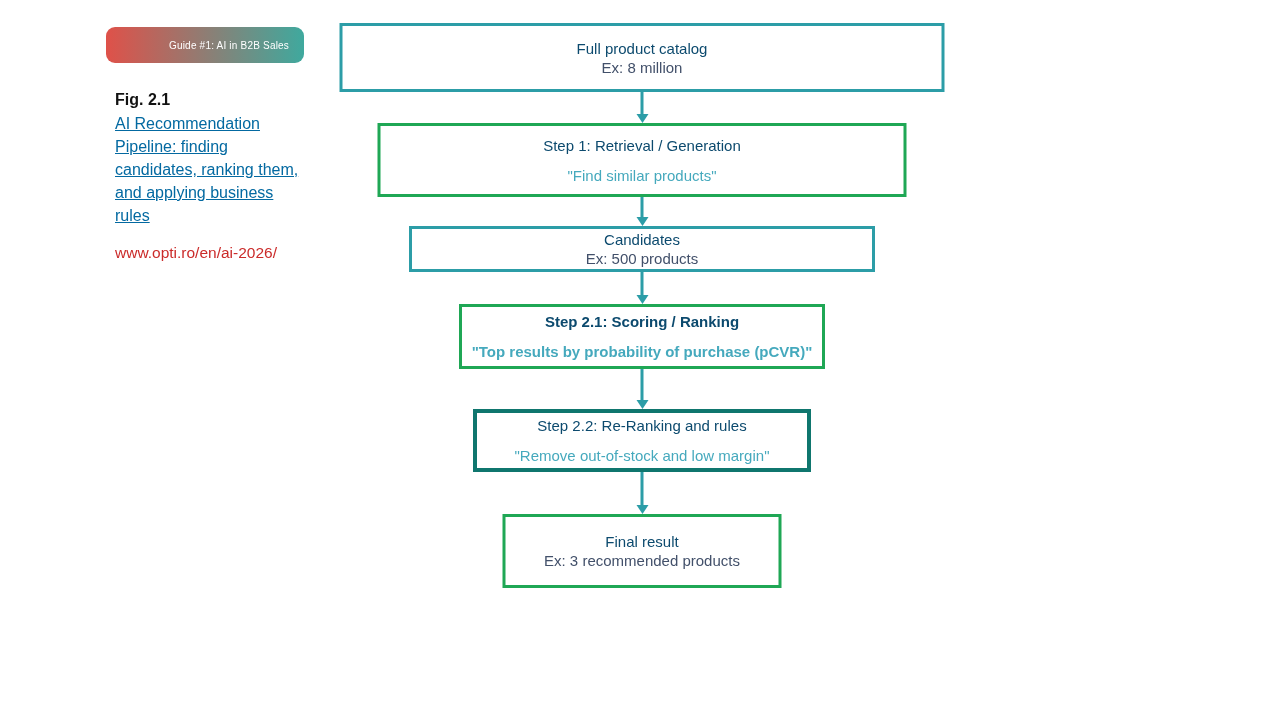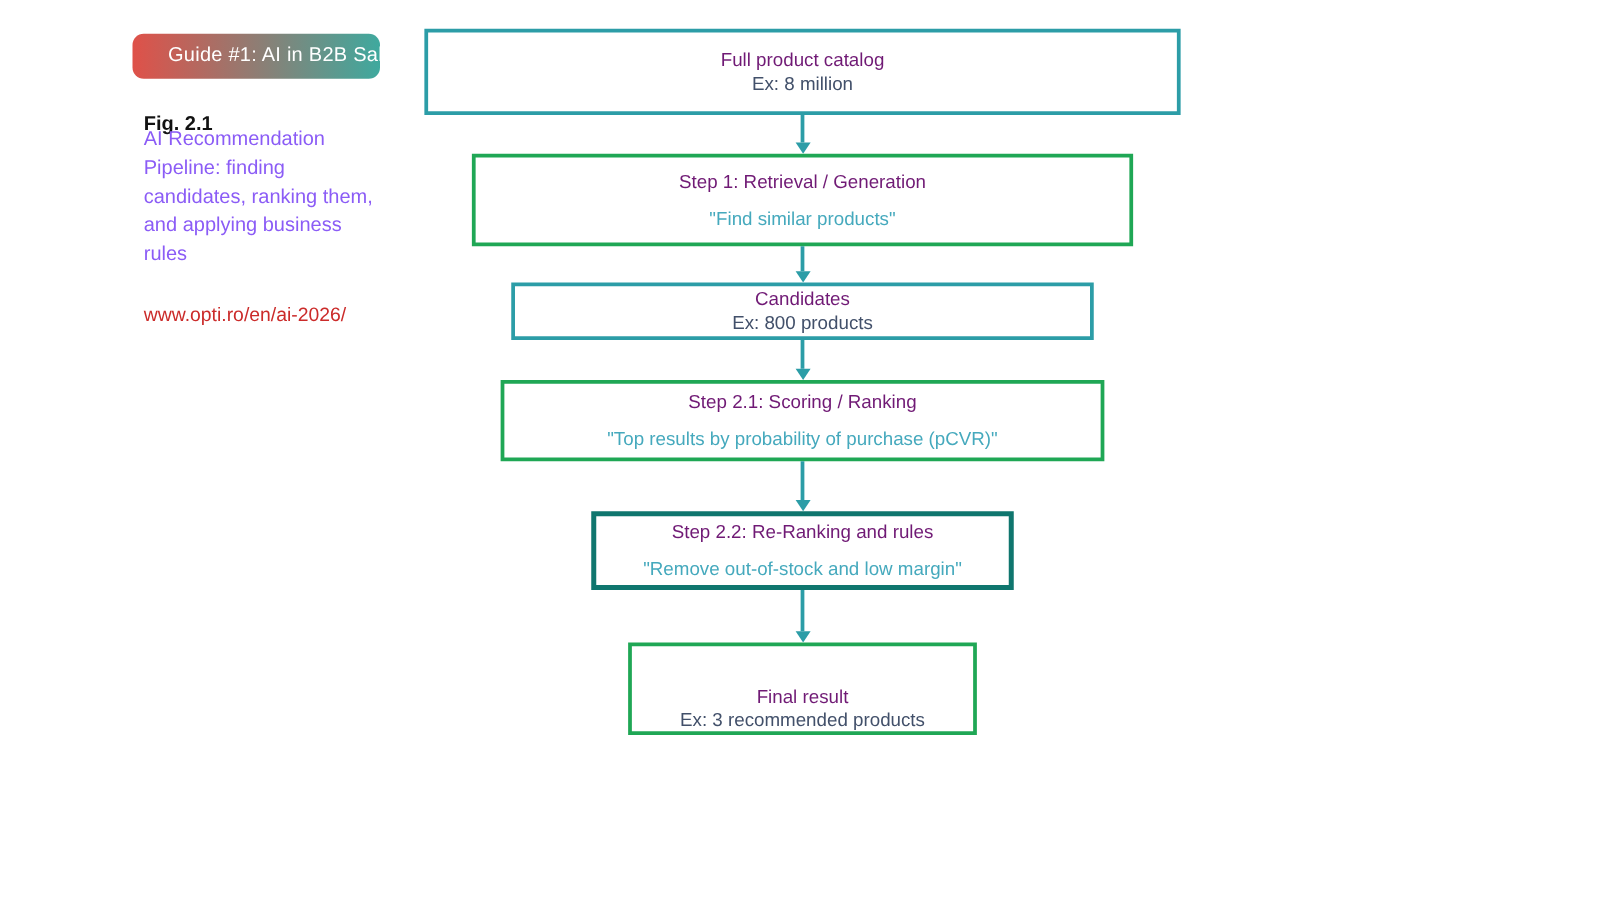--- a/index.html
+++ b/index.html
@@ -21,43 +21,44 @@
     width: 198px;
     height: 36px;
     border-radius: 9px;
     background: linear-gradient(90deg, #df5149 0%, #3fa99e 100%);
     display: flex;
     align-items: center;
     justify-content: center;
   }
   .badge span {
     color: #ffffff;
-    font-size: 16px;
+    font-size: 10px;
     letter-spacing: 0.2px;
     white-space: nowrap;
     margin-left: 48px;
   }
 
   
   .fig-label {
     position: absolute;
     left: 115px;
     top: 91px;
     font-size: 16px;
     font-weight: bold;
     color: #121212;
   }
   .fig-caption {
     position: absolute;
     left: 115px;
-    top: 100px;
+    top: 112px;
     width: 186px;
     font-size: 16px;
     line-height: 23px;
-    color: #8b5cf6;
+    color: #0369a1;
+    text-decoration: underline;
   }
   .fig-link {
     position: absolute;
     left: 115px;
     top: 244px;
     font-size: 15.5px;
     color: #cb2b2a;
     text-decoration: none;
   }
 
@@ -72,30 +73,30 @@
     align-items: center;
     justify-content: center;
     gap: 2px;
     text-align: center;
   }
   .node--teal  { border: 3px solid #2c9da7; }
   .node--green { border: 3px solid #1fa755; }
   .node--red   { border: 4px solid #0f766e; }
   .node--roomy { gap: 13px; }
 
-  .node-title { color: #701a75; font-size: 15px; }
+  .node-title { color: #0c4a6e; font-size: 15px; }
   .node-sub   { color: #42506a; font-size: 15px; }
   .node-quote { color: #45a9bd; font-size: 15px; }
 
   .n1 { top: 23px;  width: 605px; height: 69px; }
   .n2 { top: 123px; width: 529px; height: 74px; }
   .n3 { top: 226px; width: 466px; height: 46px; }
-  .n4 { top: 304px; width: 483px; height: 65px; }
+  .n4 { top: 304px; width: 366px; height: 65px; font-weight: bold; }
   .n5 { top: 409px; width: 338px; height: 63px; }
-  .n6 { top: 514px; width: 279px; height: 74px; justify-content: flex-end; }
+  .n6 { top: 514px; width: 279px; height: 74px; }
 
   
   .arrow {
     position: absolute;
     left: 642px;
     transform: translateX(-50%);
     width: 13px;
     display: flex;
     flex-direction: column;
     align-items: center;
@@ -141,21 +142,21 @@
     <div class="node-quote">"Find similar products"</div>
   </div>
 
   <div class="arrow a2">
     <div class="shaft"></div>
     <div class="head"></div>
   </div>
 
   <div class="node node--teal n3">
     <div class="node-title">Candidates</div>
-    <div class="node-sub">Ex: 800 products</div>
+    <div class="node-sub">Ex: 500 products</div>
   </div>
 
   <div class="arrow a3">
     <div class="shaft"></div>
     <div class="head"></div>
   </div>
 
   <div class="node node--green node--roomy n4">
     <div class="node-title">Step 2.1: Scoring / Ranking</div>
     <div class="node-quote">"Top results by probability of purchase (pCVR)"</div>

